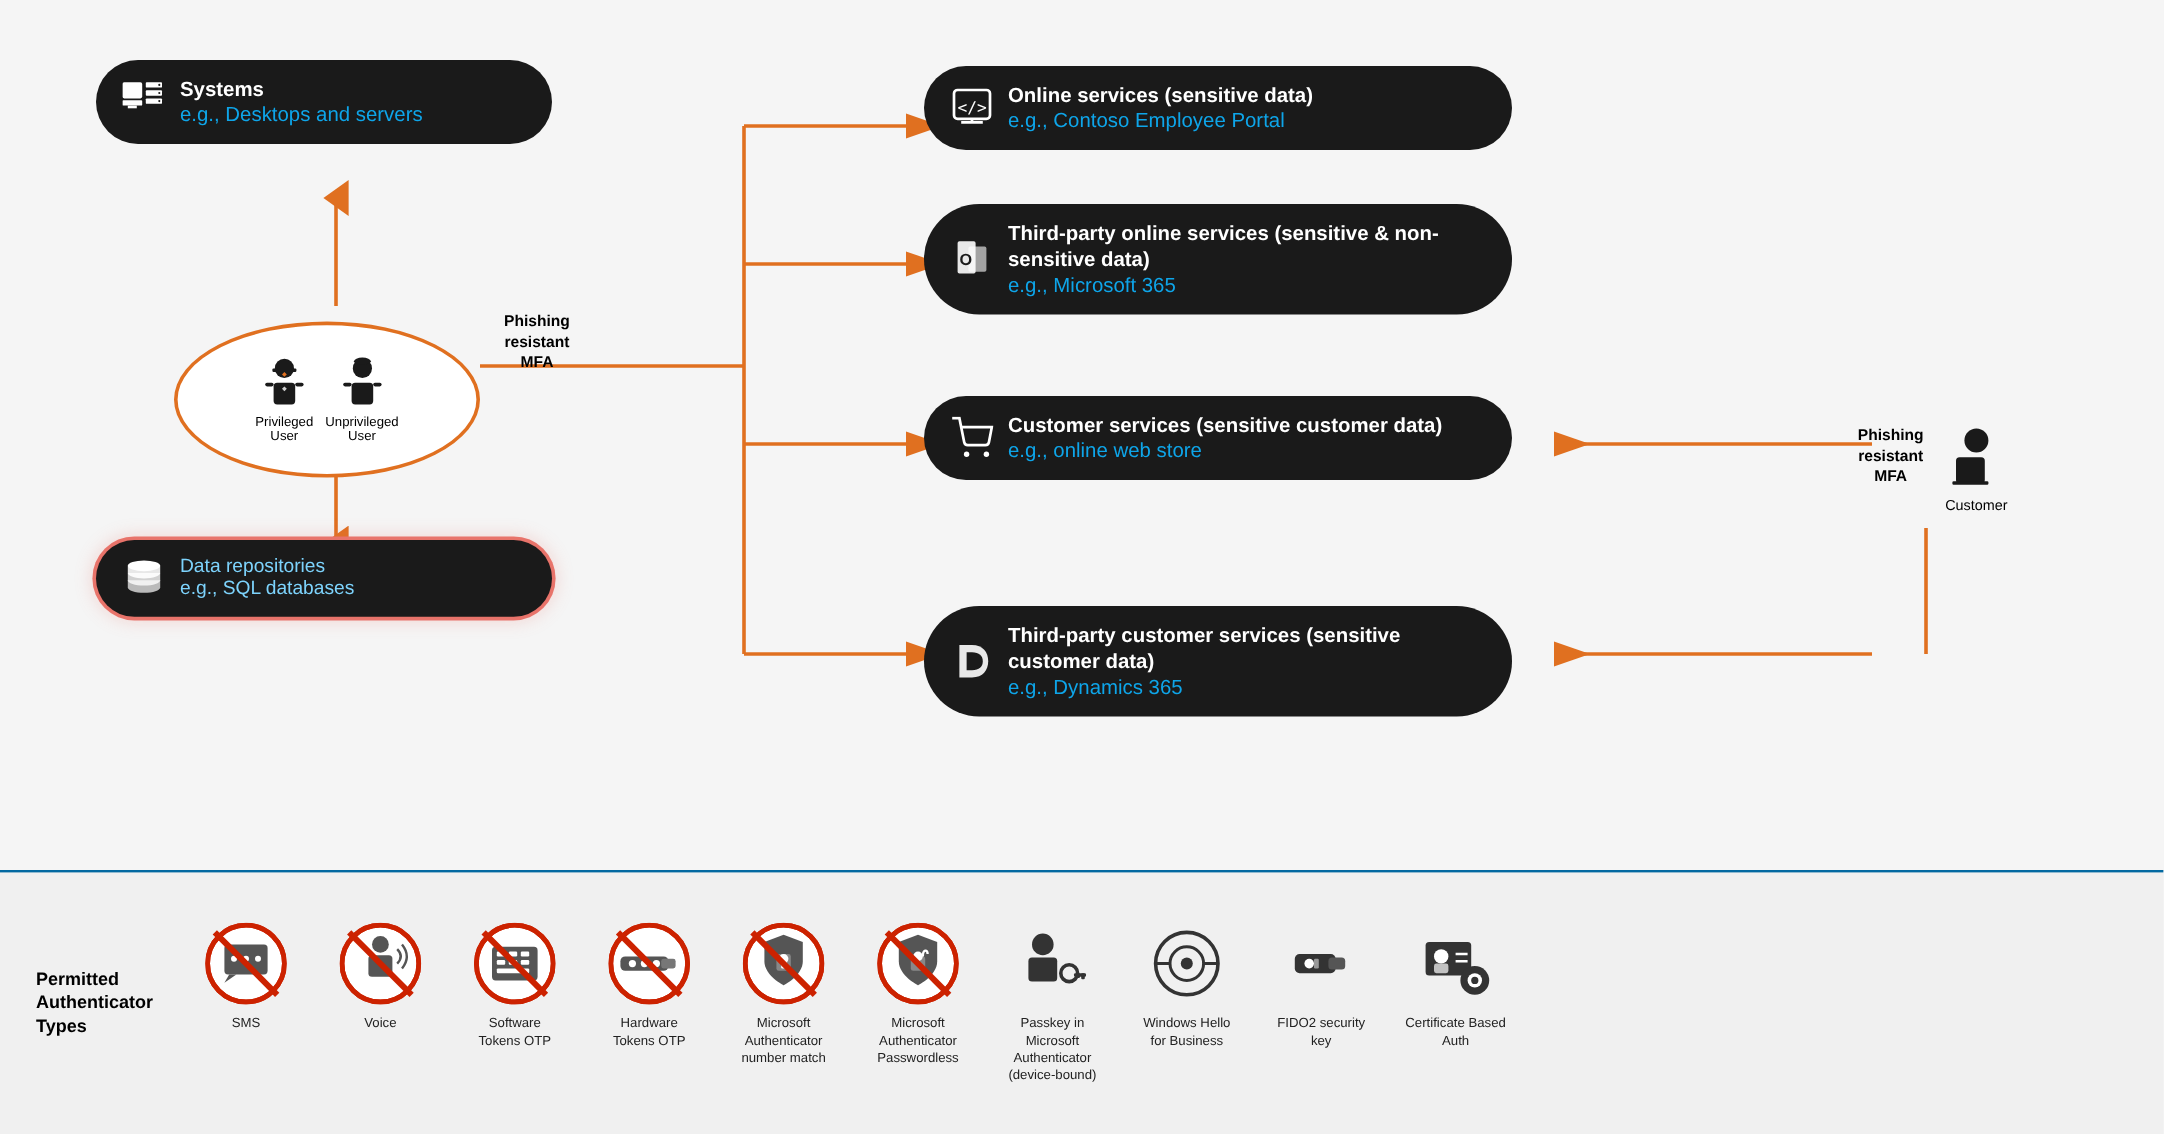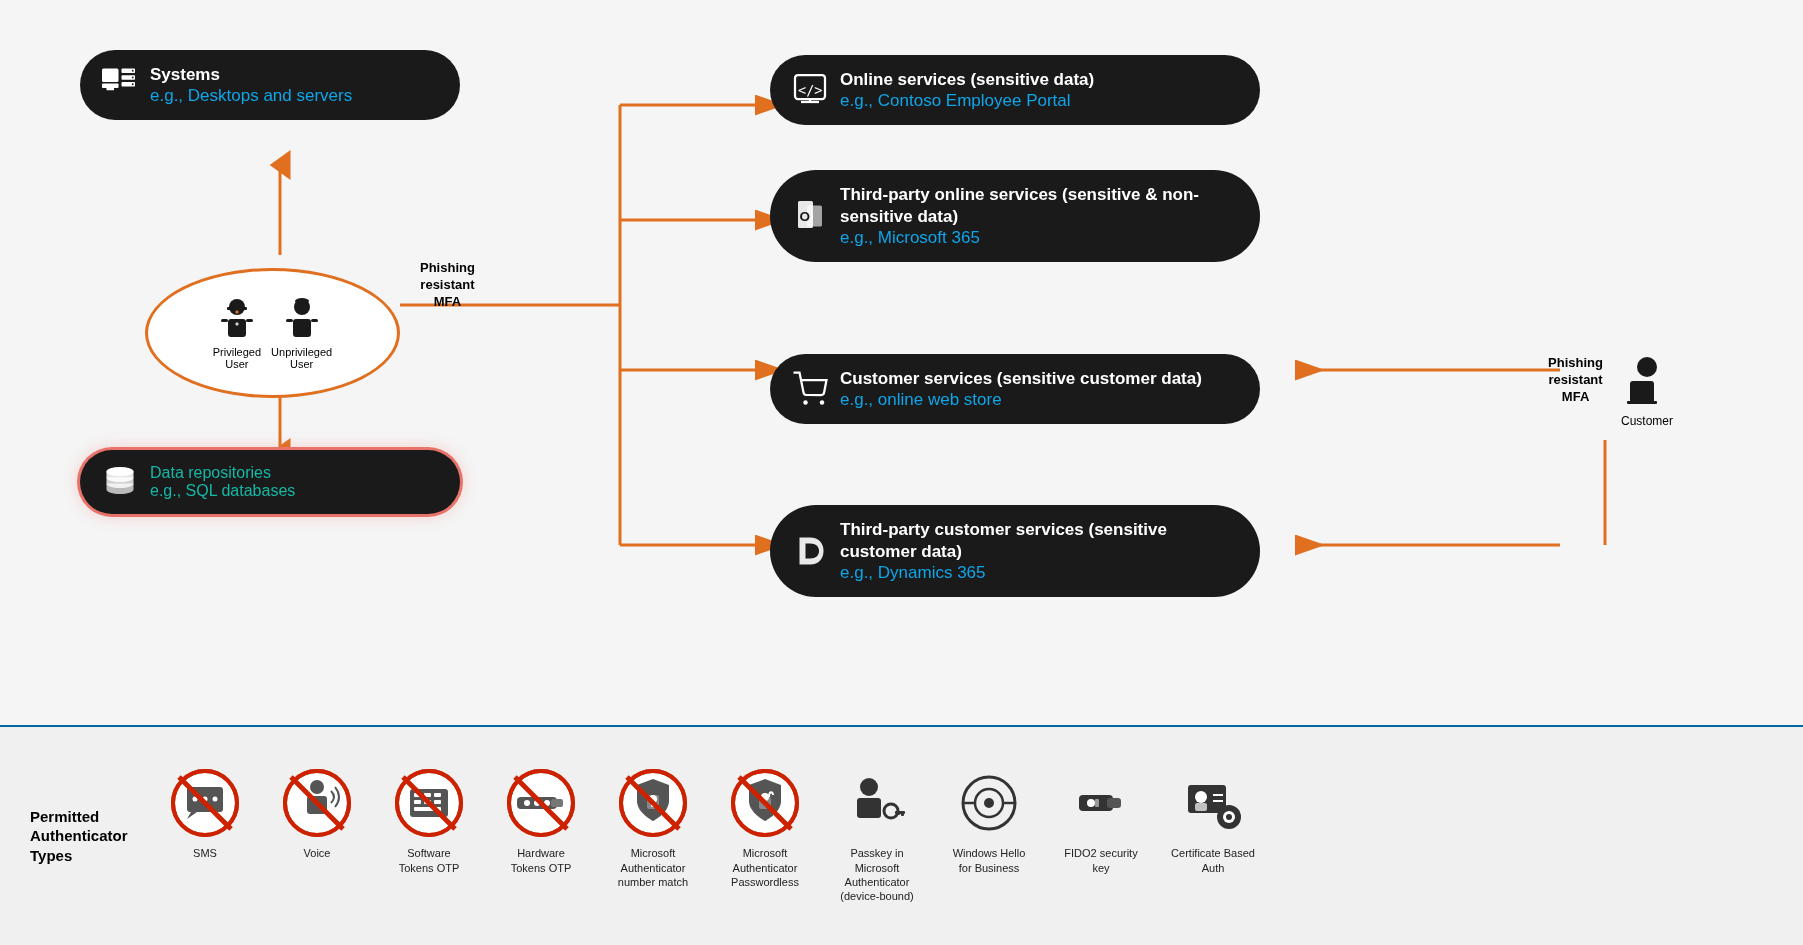--- a/index.html
+++ b/index.html
@@ -53,21 +53,21 @@
       line-height: 1.3;
     }
     .black-pill .pill-text .subtitle {
       font-size: 17px;
       color: #0ea5e9;
     }
 
     
     .data-repo-pill {
       background: #1a1a1a;
-      color: #14b8a6;
+      color: #7dd3fc;
       border-radius: 40px;
       padding: 14px 22px;
       display: flex;
       align-items: center;
       gap: 12px;
       position: absolute;
       box-shadow: 0 0 0 3px #e8736a, 0 0 15px 3px #e8736a44;
     }
 
     
@@ -333,21 +333,21 @@
         <rect x="4" y="2" width="10" height="18" rx="1" fill="white" opacity="0.9"></rect>
         <rect x="10" y="5" width="10" height="14" rx="1" fill="white" opacity="0.6"></rect>
         <text x="5" y="15" font-size="9" fill="#1a1a1a" font-weight="bold">O</text>
       </svg>
       <div class="pill-text">
         <div class="title">Third-party online services (sensitive &amp; non-sensitive data)</div>
         <div class="subtitle">e.g., Microsoft 365</div>
       </div>
     </div>
 
-    <div class="black-pill" style="left:770px; top:330px; width:490px;margin-top:24px;">
+    <div class="black-pill" style="left:770px; top:330px; width:490px;">
       <svg class="icon-svg" viewBox="0 0 24 24">
         <path d="M1 1h4l2.68 13.39a2 2 0 0 0 2 1.61h9.72a2 2 0 0 0 2-1.61L23 6H6" stroke="white" stroke-width="1.5" fill="none"></path>
         <circle cx="9" cy="21" r="1.5" fill="white"></circle>
         <circle cx="20" cy="21" r="1.5" fill="white"></circle>
       </svg>
       <div class="pill-text">
         <div class="title">Customer services (sensitive customer data)</div>
         <div class="subtitle">e.g., online web store</div>
       </div>
     </div>

